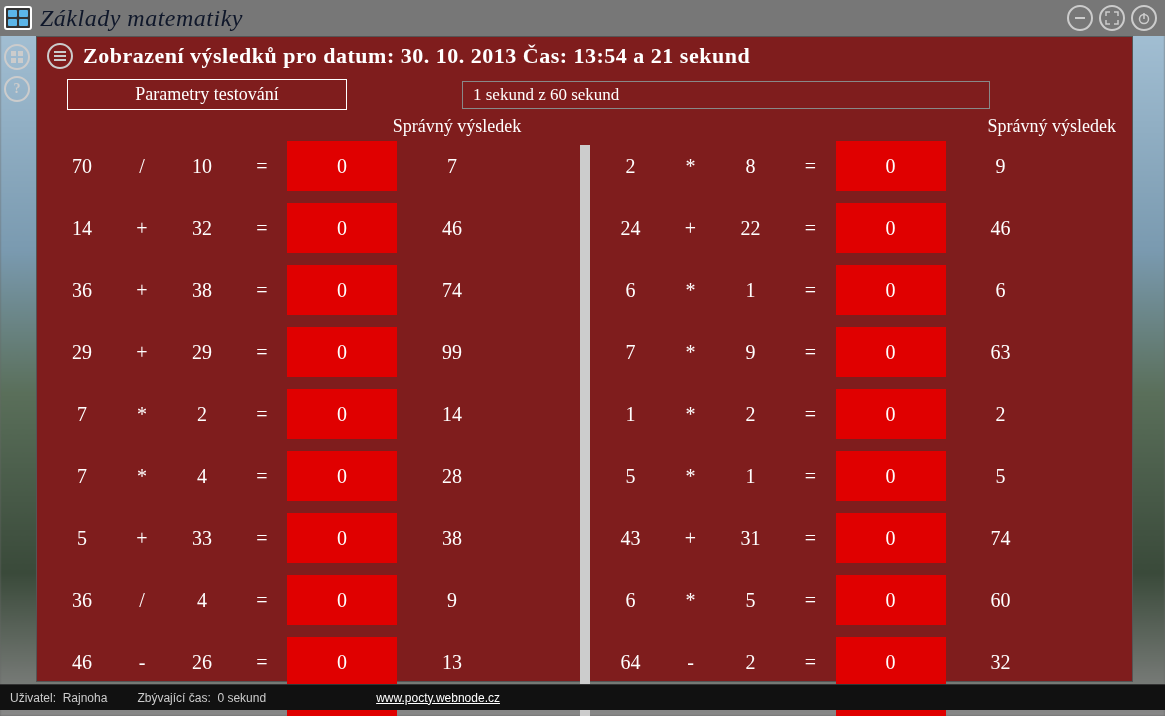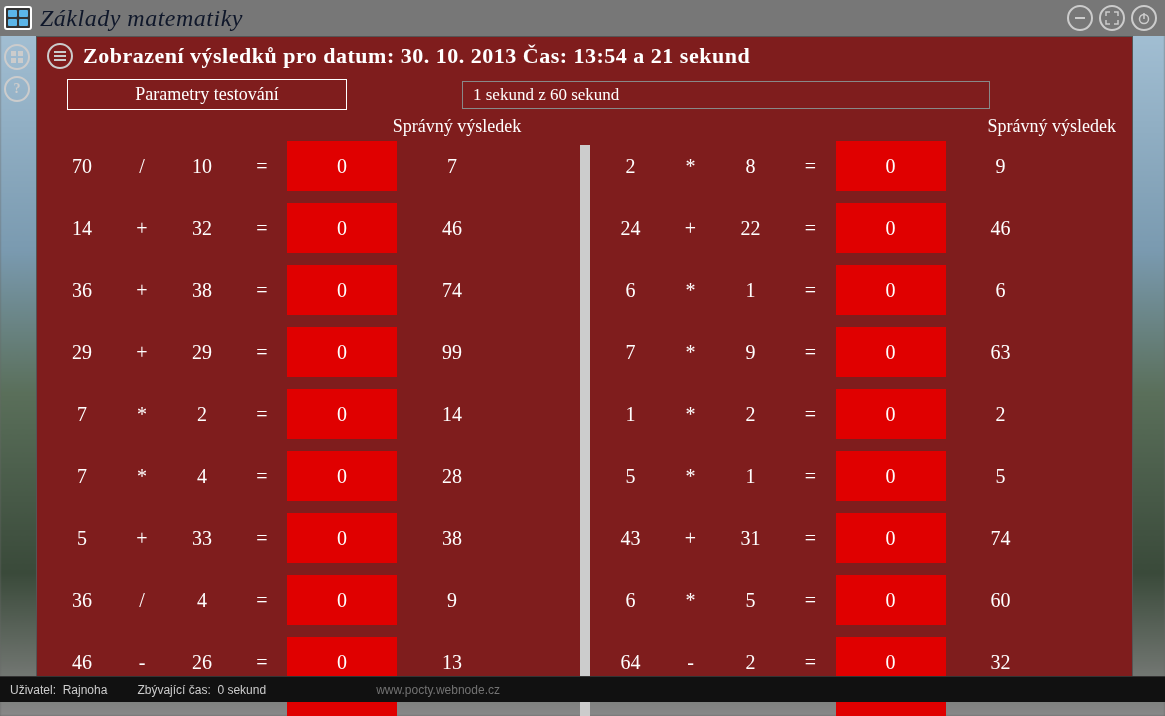--- a/index.html
+++ b/index.html
@@ -181,34 +181,34 @@
     border-top: 1px solid #555;
     font-size: 11.5px;
     padding: 6px 10px;
     color: #ddd;
     font-family: Arial, sans-serif;
     white-space: nowrap;
   }
   
   .bottombar {
     position: absolute;
-    bottom: 14px; left: 0; right: 0;
+    bottom: 6px; left: 0; right: 0;
     height: 26px;
     background: #111;
     color: #ccc;
     font-size: 12px;
     font-family: Arial, sans-serif;
     display: flex;
     align-items: center;
     padding: 0 10px;
     gap: 30px;
     z-index: 6;
     border-top: 1px solid #333;
   }
-  .bottombar a { color: #737373; }
+  .bottombar a { color: #ffffff; text-decoration: underline; }
 </style>
 </head>
 <body>
 
 <div class="bg-photo"></div>
 
 <div class="topbar">
   <div class="logo-box">
       <span></span>
       <span></span>

